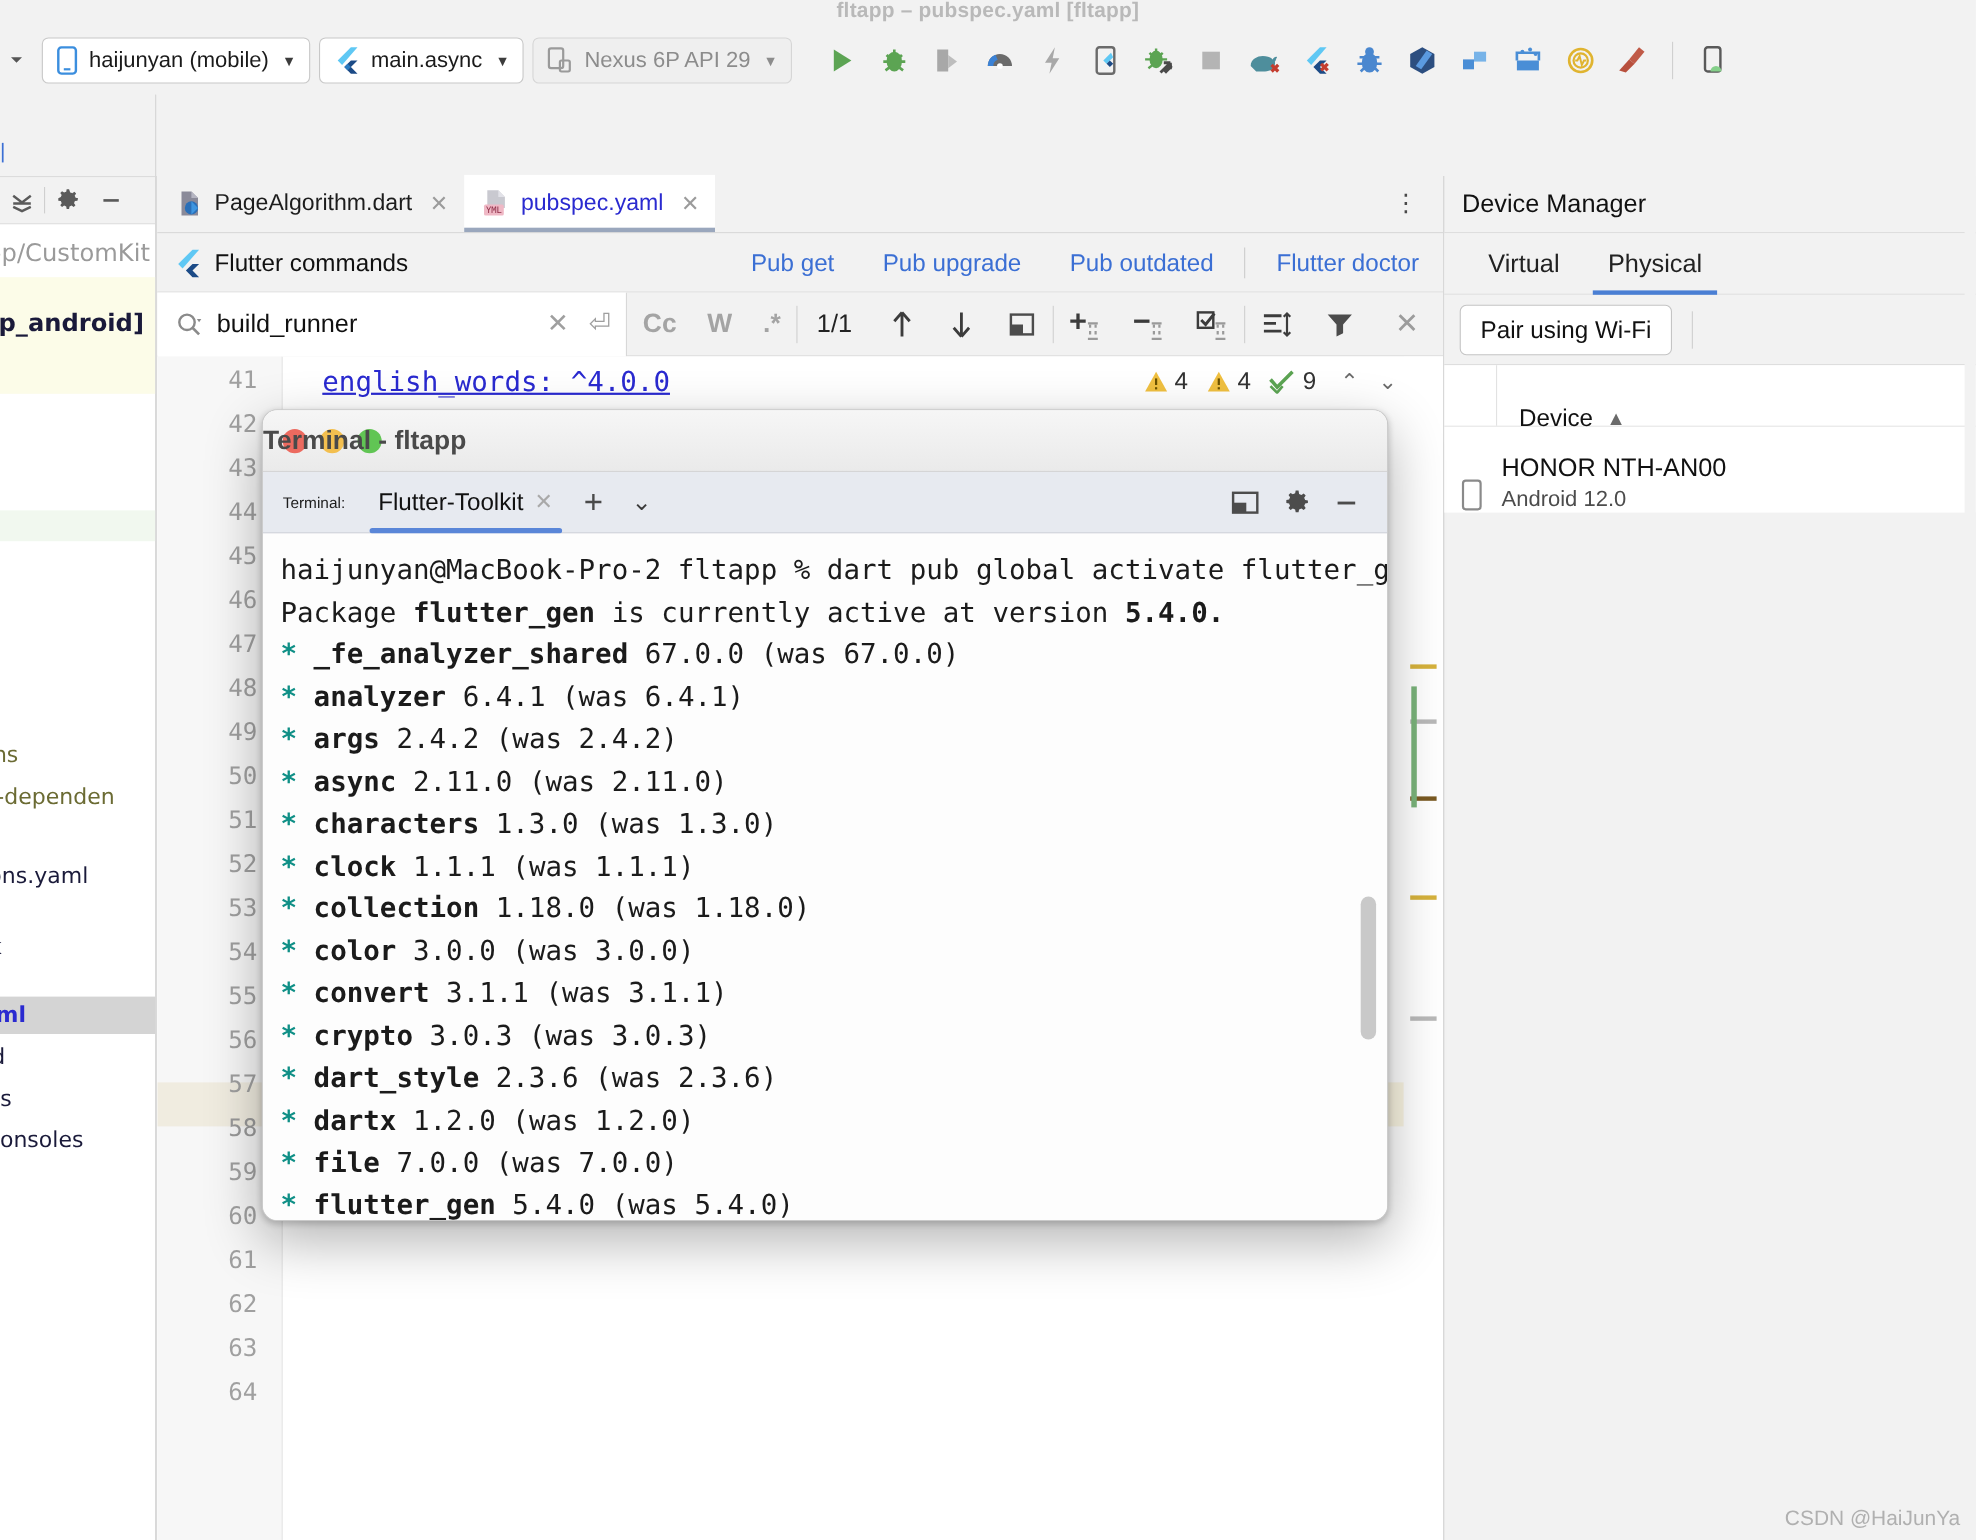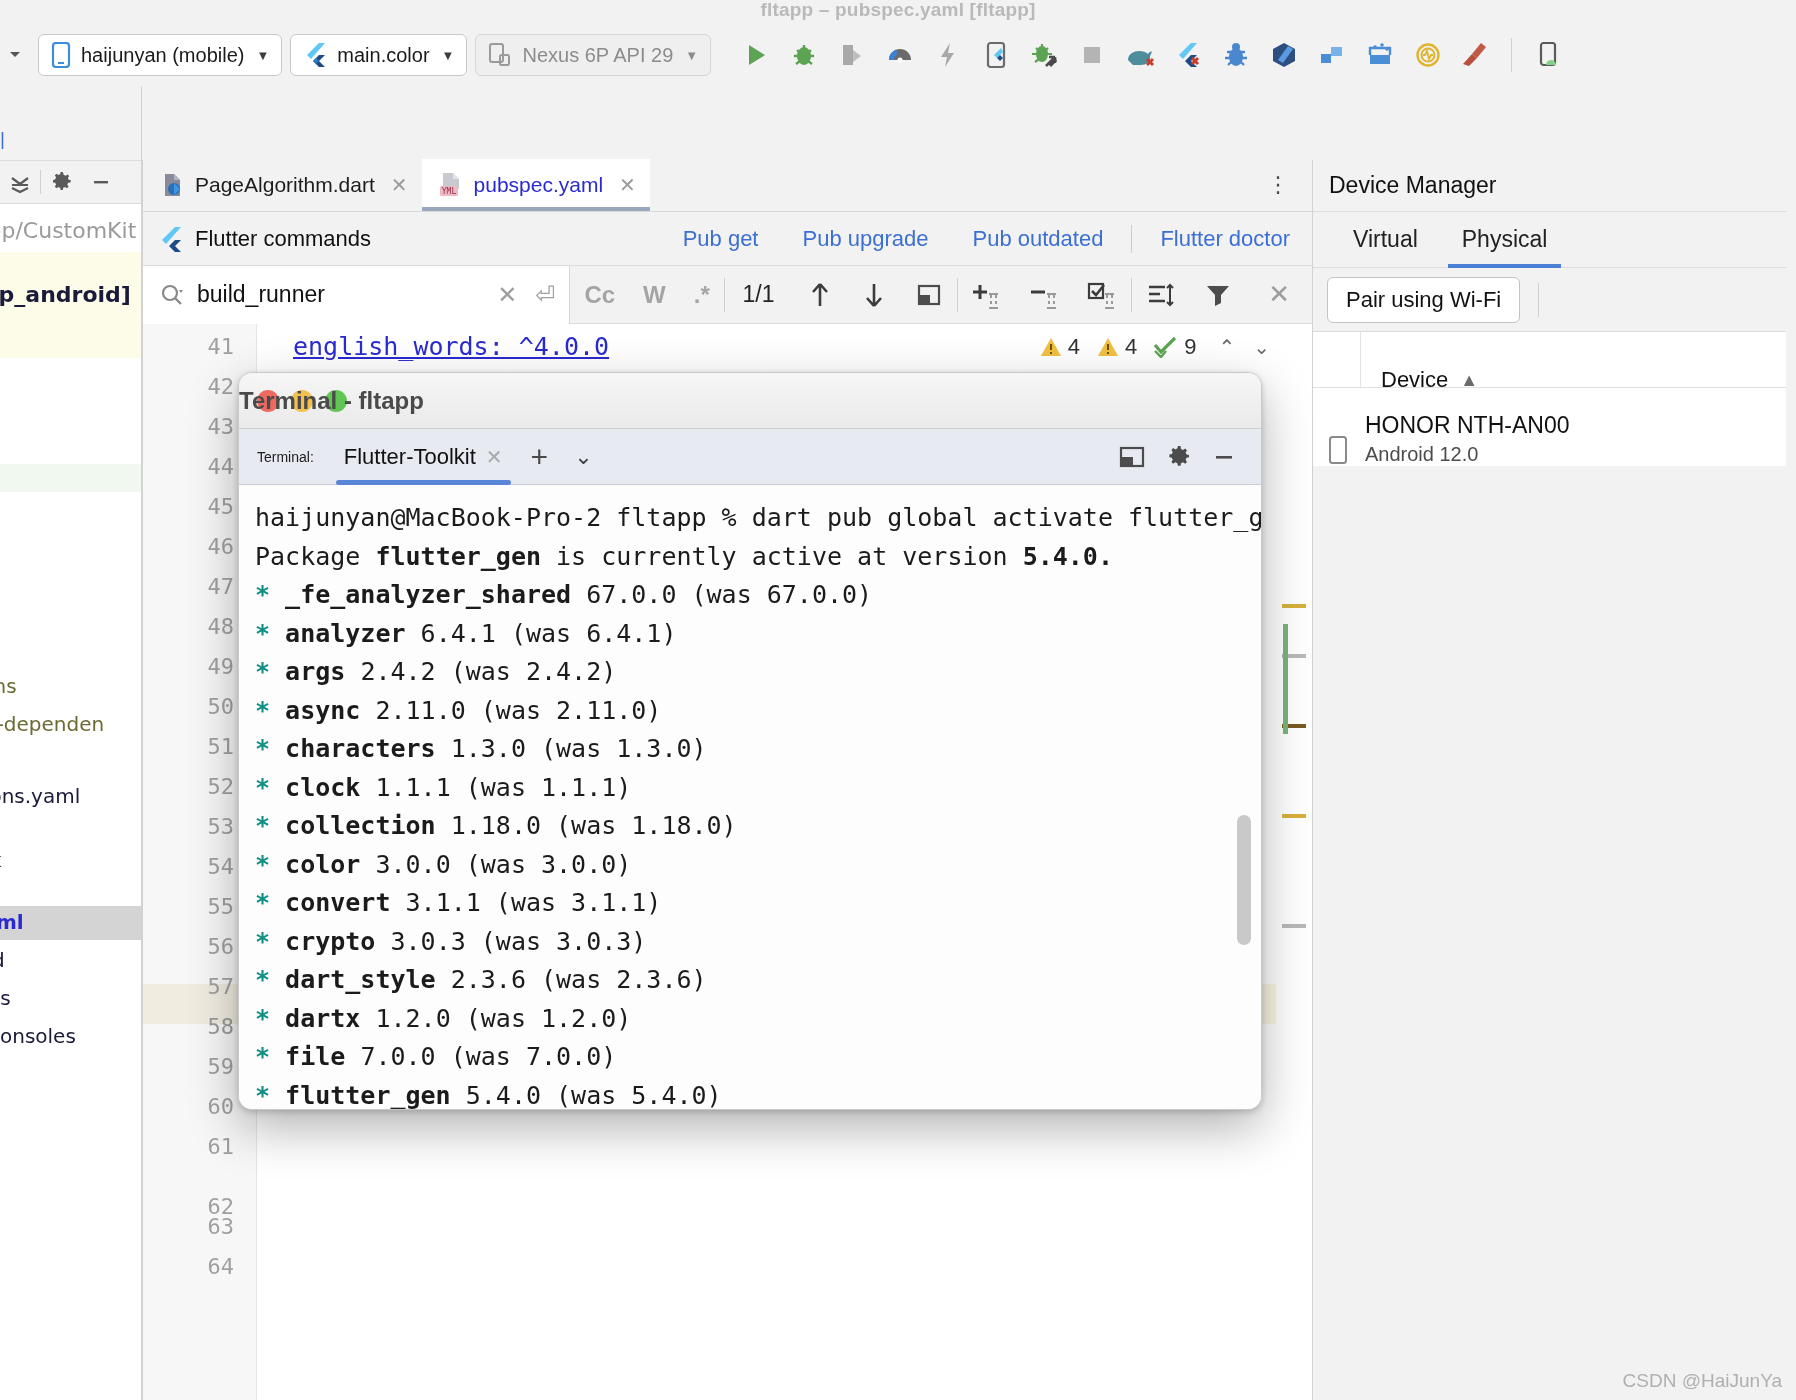--- a/index.html
+++ b/index.html
@@ -237,21 +237,21 @@
       <span>haijunyan (mobile)</span>
       <span class="caret">▼</span>
     </div>
 
     <div class="combo">
       <svg width="24" height="26" viewBox="0 0 24 26">
           <path d="M16 1L4 13l4 4L22 1z" fill="#5fc8f4"></path>
           <path d="M16 13l-6 6 6 6h6l-6-6 6-6z" fill="#1c4b87"></path>
           <path d="M10 19l3-3 3 3-3 3z" fill="#2a7ac0"></path>
         </svg>
-      <span>main.color</span>
+      <span>main.async</span>
       <span class="caret">▼</span>
     </div>
 
     <div class="combo muted">
       <svg width="24" height="26" viewBox="0 0 24 26">
           <rect x="2" y="2" width="13" height="18" rx="2" fill="none" stroke="#9a9a9a" stroke-width="2"></rect>
           <rect x="12" y="13" width="9" height="10" rx="1.5" fill="none" stroke="#9a9a9a" stroke-width="2"></rect>
         </svg>
       <span>Nexus 6P API 29</span>
       <span class="caret">▼</span>
@@ -539,21 +539,21 @@
         <div class="gline" style="top:450px;">52</div>
         <div class="gline" style="top:490px;">53</div>
         <div class="gline" style="top:530px;">54</div>
         <div class="gline" style="top:570px;">55</div>
         <div class="gline" style="top:610px;">56</div>
         <div class="gline" style="top:650px;">57</div>
         <div class="gline hl" style="top:690px;">58</div>
         <div class="gline" style="top:730px;">59</div>
         <div class="gline" style="top:770px;">60</div>
         <div class="gline" style="top:810px;">61</div>
-        <div class="gline" style="top:870px;">62</div>
+        <div class="gline" style="top:850px;">62</div>
         <div class="gline" style="top:890px;">63</div>
         <div class="gline" style="top:930px;">64</div>
       </div>
 
       <div class="hl-band" style="top:660px;"></div>
 
       <div class="code-line code-key" style="top:8px;">english_words: ^4.0.0</div>
       <div class="code-line code-comment" style="top:48px;"># transparent_image三方开源包(占位透明图  图片加载库)</div>
       <div class="code-line" style="top:88px;">
         <span class="code-key">transparent_image</span><span class="code-num">: </span><span class="hl-match code-num">^2.0.0</span>

